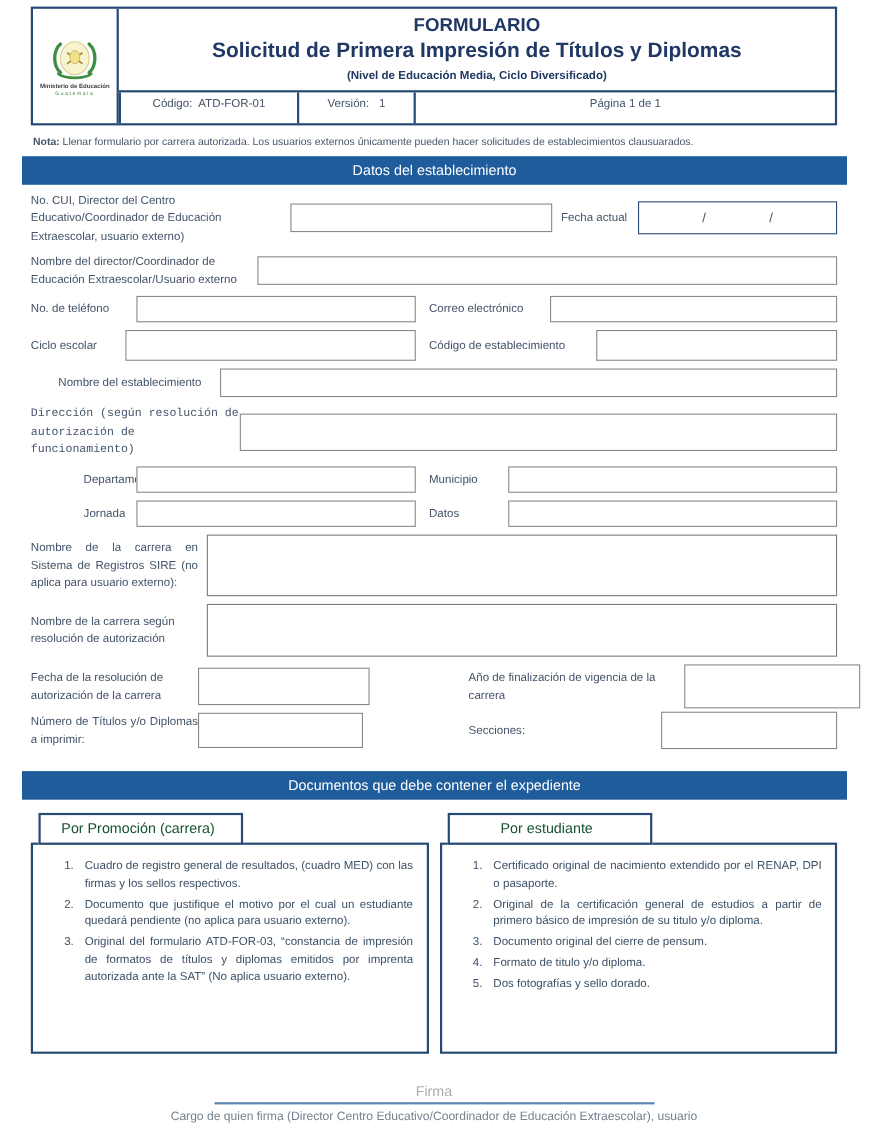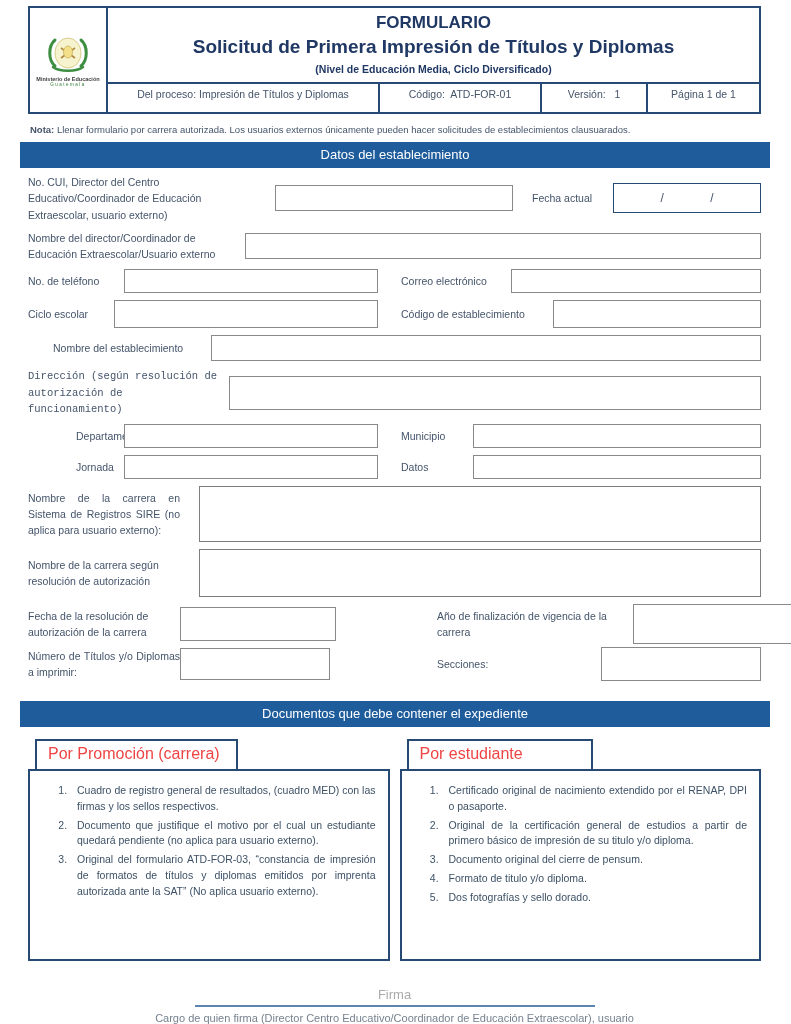--- a/index.html
+++ b/index.html
@@ -36,21 +36,21 @@
   .note b { color:#44546A; }
 
   
   .section-bar {
     background:#1E5C9B; color:#ffffff; text-align:center;
     font-size:13px; padding:5px 0 6px; margin:0 -9px 0 -8px;
   }
 
   
   .fields { padding:6px 0 0 0; font-size:10.5px; }
-  .frow { display:flex; align-items:center; margin-bottom:7px;gap:11px; }
+  .frow { display:flex; align-items:center; margin-bottom:7px; }
   .lbl { line-height:1.55; color:#44546A; }
   .just { text-align:justify; }
   .ibox {
     border:1px solid #898989; background:#fff; height:24px;
     font-family:"Liberation Sans", sans-serif; font-size:11px; color:#333; padding:0 4px;
   }
   .tbox {
     border:1px solid #7d7d7d; background:#fff; resize:none;
     font-family:"Liberation Sans", sans-serif; font-size:11px; color:#333; padding:2px 4px;
   }
@@ -90,21 +90,21 @@
   .in-secc { width:160px; height:34px; }
 
   
   .docs { display:flex; gap:10px; margin-top:12px; }
   .doc-col { flex:1; }
   .doc-tab {
     display:inline-block; position:relative; z-index:2;
     border:2px solid #264A73; background:#fff;
     margin-left:7px; margin-bottom:-2px;
     padding:4px 16px 6px 11px; min-width:186px;
-    font-size:16px; color:#ef4444;
+    font-size:13px; color:#14532d;text-align:center;
   }
   .doc-body {
     position:relative; z-index:1;
     border:2px solid #264A73; background:#fff;
     padding:12px 12px 12px 8px; min-height:192px;
   }
   .doc-body ol { margin:0; padding-left:32px; }
   .doc-body li {
     font-size:10.5px; color:#3D5166; line-height:1.5;
     text-align:justify; padding-left:7px; margin-bottom:3px;
@@ -134,21 +134,20 @@
       <div class="logo-org">Ministerio de Educación</div>
       <div class="logo-country">Guatemala</div>
     </div>
     <div class="header-right">
       <div class="title-block">
         <div class="kicker">FORMULARIO</div>
         <div class="title">Solicitud de Primera Impresión de Títulos y Diplomas</div>
         <div class="subtitle">(Nivel de Educación Media, Ciclo Diversificado)</div>
       </div>
       <div class="meta-row">
-        <div class="meta-cell process-cell">Del proceso: Impresión de Títulos y Diplomas</div>
         <div class="meta-cell code-cell">
           <span>Código:</span>&nbsp;
           <span class="bold">ATD-FOR-01</span>
         </div>
         <div class="meta-cell version-cell">
           <span>Versión:</span>&nbsp;&nbsp;
           <span>1</span>
         </div>
         <div class="meta-cell pageinfo-cell">Página 1 de 1</div>
       </div>

